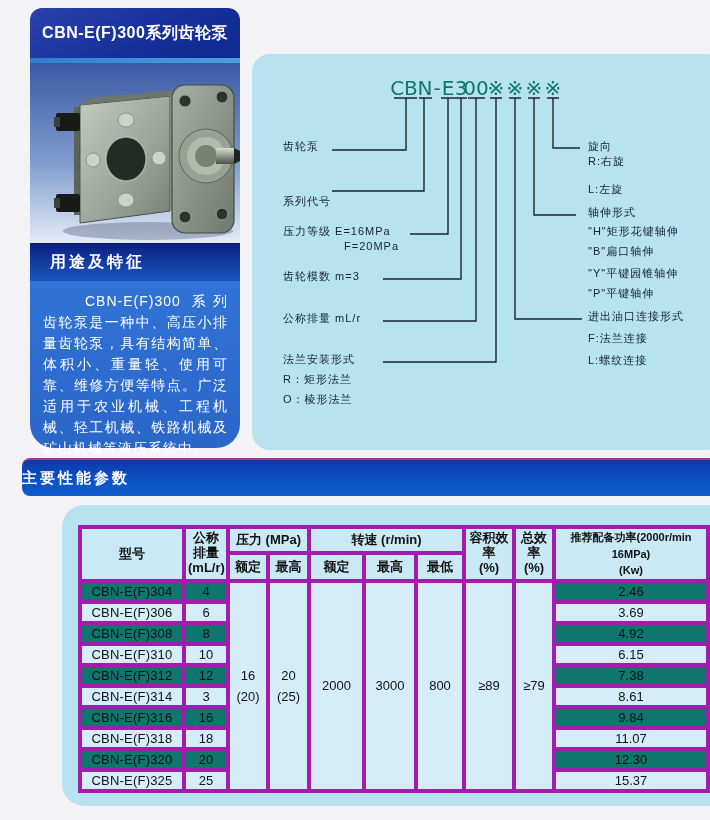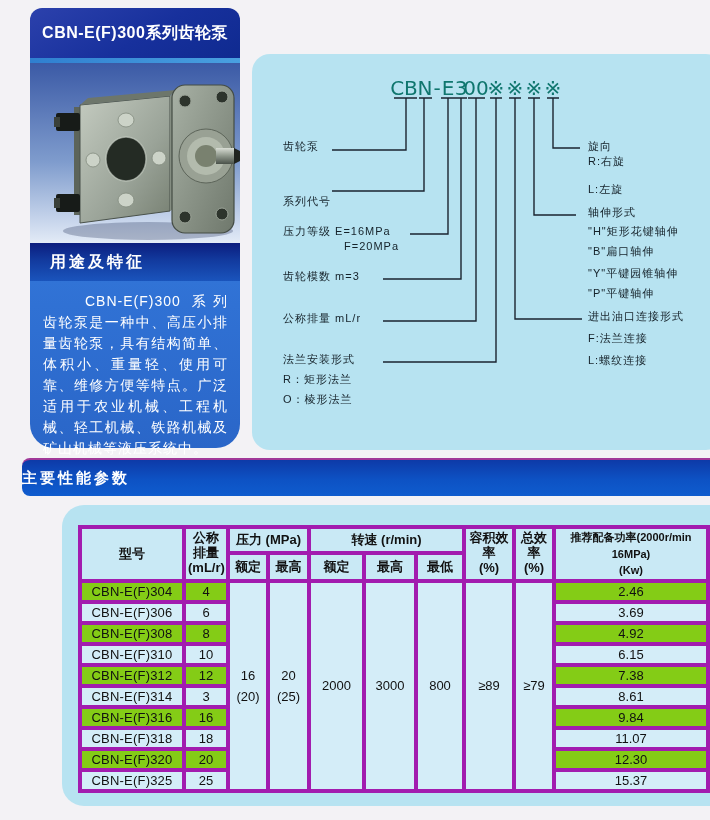--- a/index.html
+++ b/index.html
@@ -78,21 +78,21 @@
     background:#d4edf8; padding:0 2px; overflow:hidden;
   }
   table.perf { border:2px solid #1d1d1d; }
   table.perf th { background:#c9e9f5; font-weight:bold; }
   table.perf thead tr:nth-child(1) { height:24px; }
   table.perf thead tr:nth-child(2) { height:26px; }
   table.perf tbody tr { height:21px; }
   .ml { white-space:pre-line; line-height:1.15; }
   .merged { white-space:pre-line; line-height:21px; }
   th.power-h { font-size:11px; line-height:1.5; }
-  tr.hl td.pr { background:#84cc16; }
+  tr.hl td.pr { background:#0f766e; }
   td.model-cell { letter-spacing:.2px; }
 </style>
 </head>
 <body>
 
 <div class="page">
   <div class="right-strip"></div>
 
   <div class="left-col">
     <div class="left-title">CBN-E(F)300系列齿轮泵</div>

